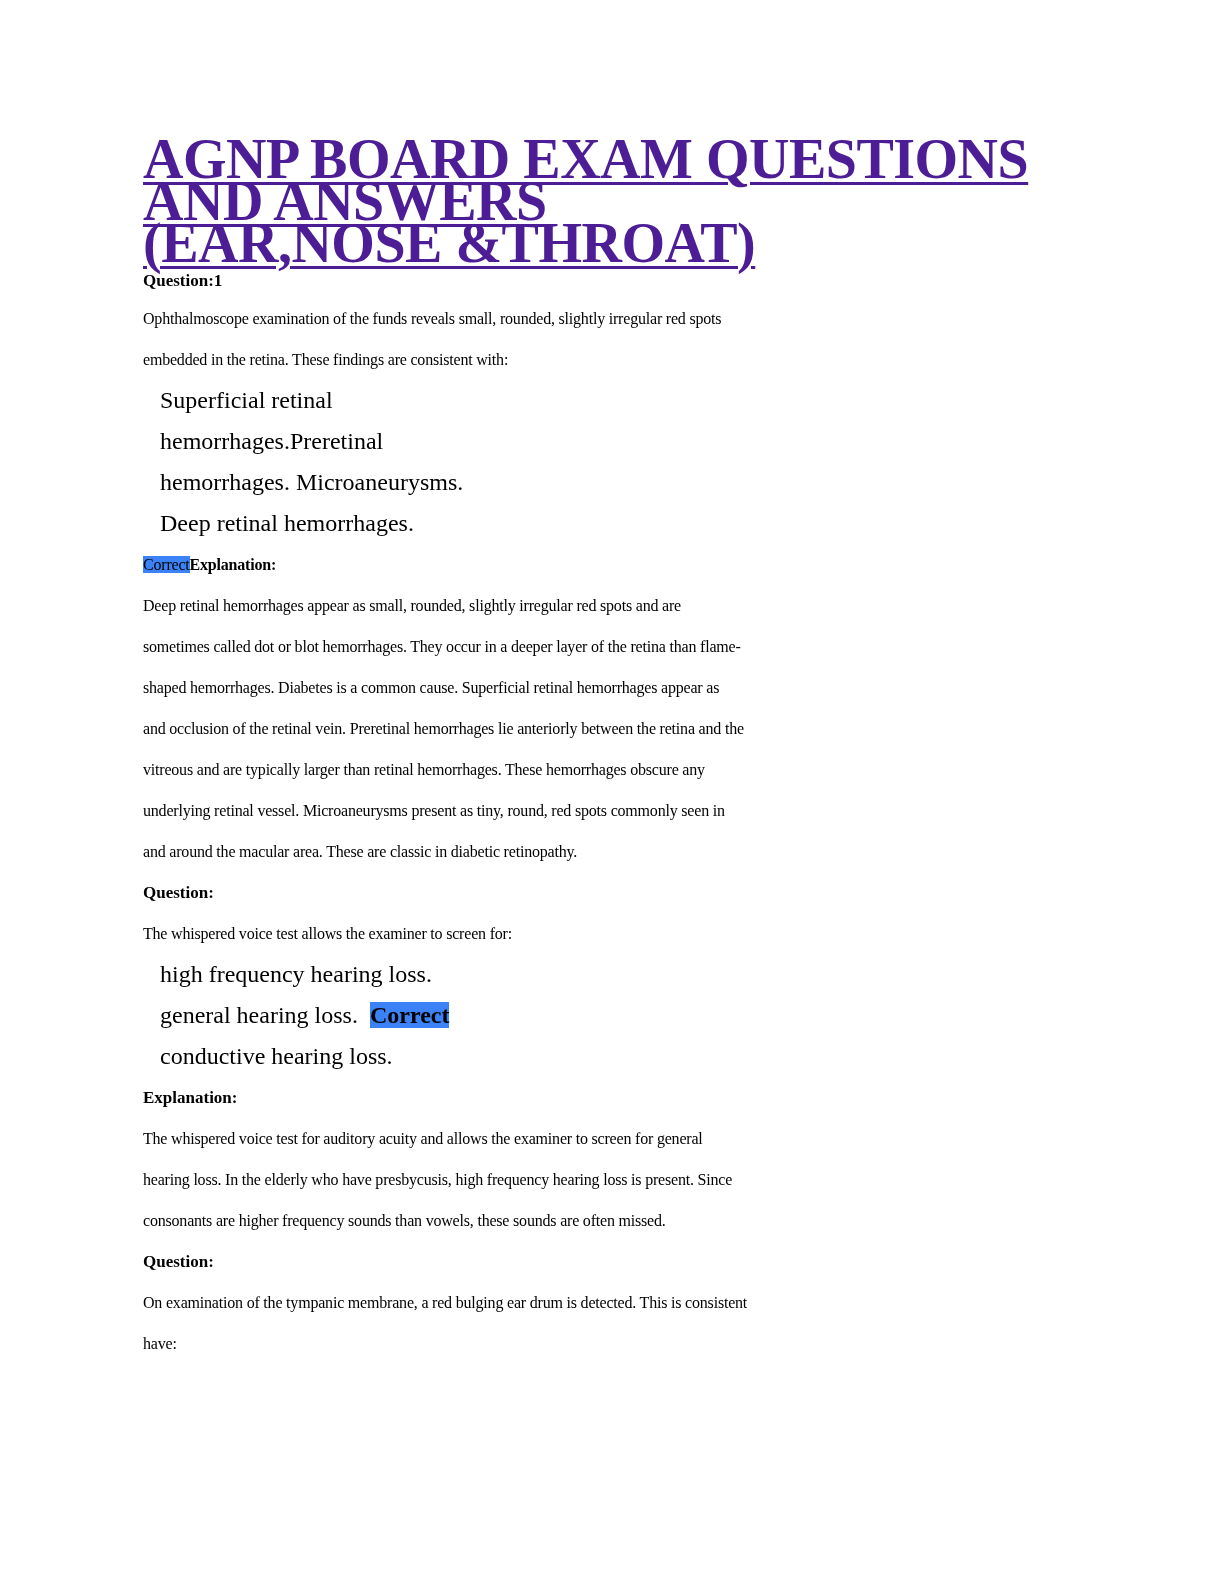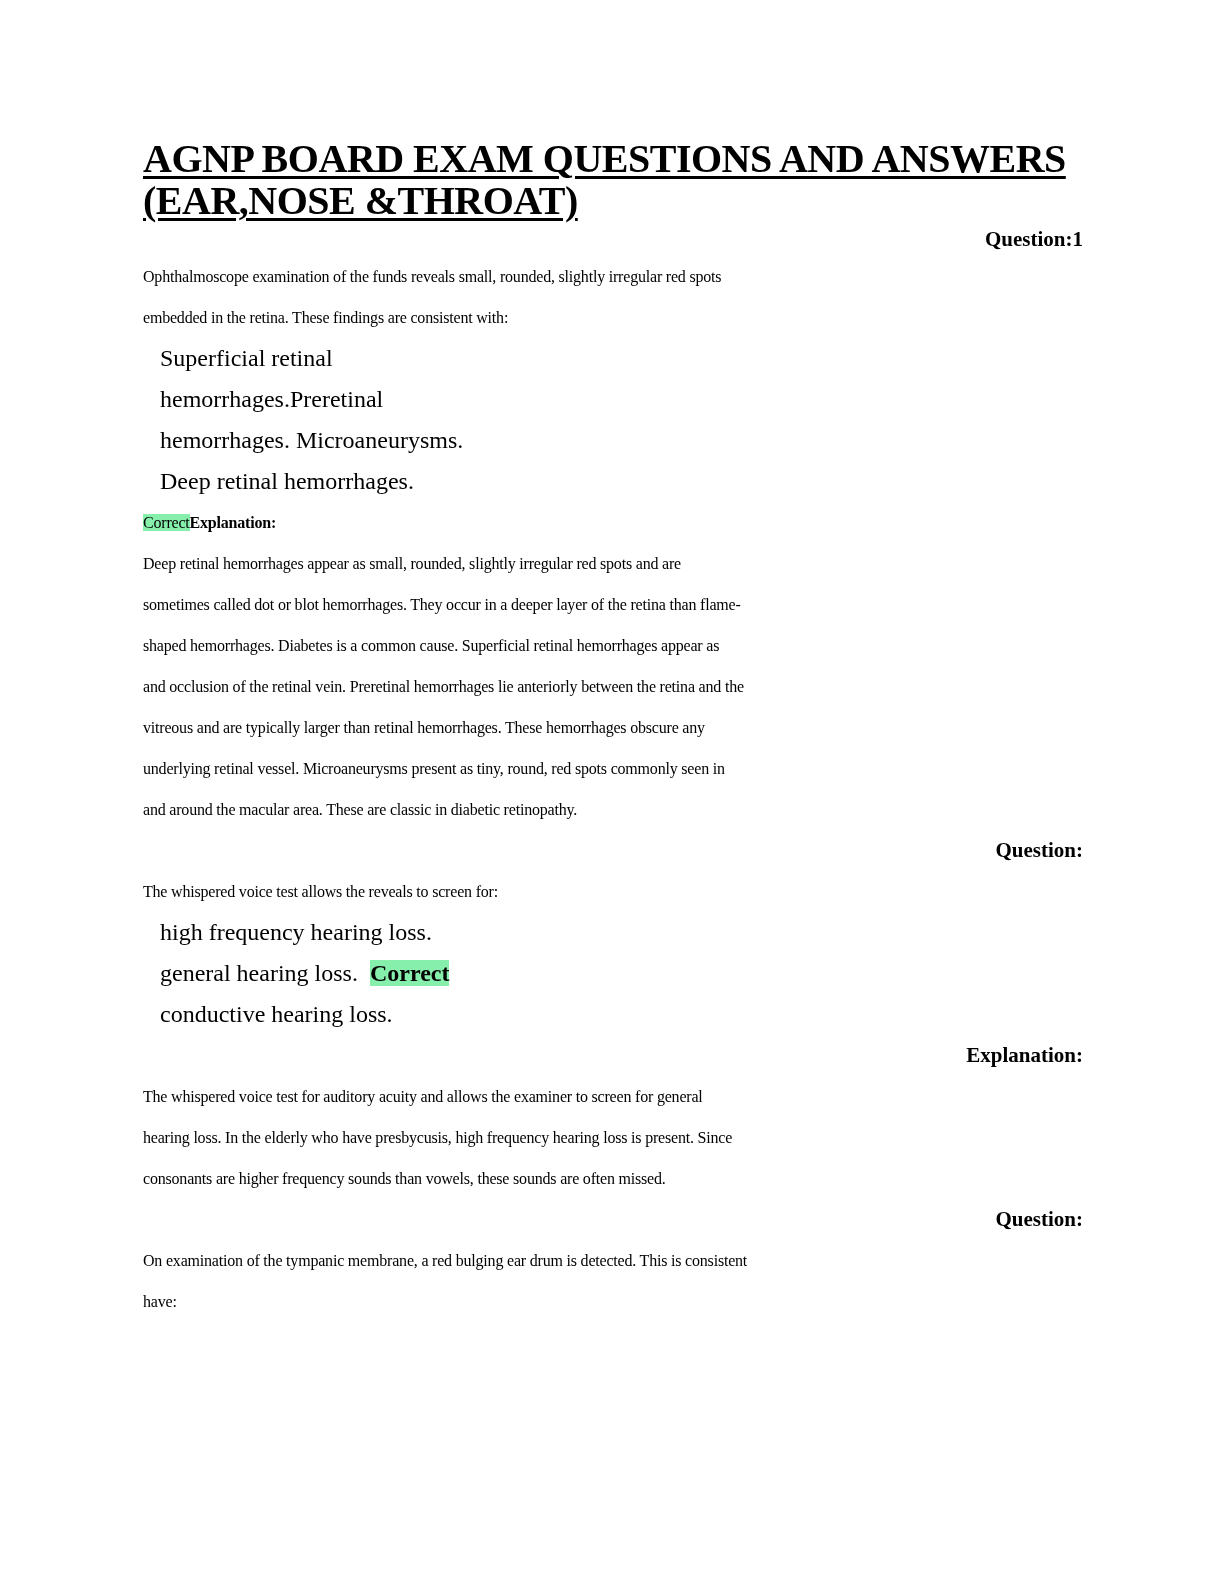--- a/index.html
+++ b/index.html
@@ -1,26 +1,26 @@
 <!DOCTYPE html>
 <html><head>
 <meta charset="utf-8">
 <style>
   html, body { margin: 0; padding: 0; background: #ffffff; }
   body { width: 1224px; height: 1584px; position: relative; overflow: hidden;
          font-family: "Liberation Serif", "DejaVu Serif", serif; color: #000; }
   .page { position: absolute; left: 143px; top: 138px; width: 940px; }
-  .title { font-family: "Liberation Serif", serif; font-weight: bold; color: #000000;
-           font-size: 40px; line-height: 42px; text-decoration: underline;
+  .title { font-family: "Liberation Serif", serif; font-weight: bold; color: #4c1d95;
+           font-size: 56px; line-height: 42px; text-decoration: underline;
            text-decoration-thickness: 3px; text-underline-offset: 4px; margin: 0;
            letter-spacing: -0.5px; }
-  .qhead { font-weight: bold; font-size: 21px; line-height: 26px; text-align: right; }
+  .qhead { font-weight: bold; font-size: 17px; line-height: 26px; }
   .para { font-size: 16px; line-height: 41px; letter-spacing: -0.2px; }
   .opt { font-size: 24px; line-height: 41px; padding-left: 17px; }
-  .hl { background: #86efac; }
+  .hl { background: #3b82f6; }
   .bold { font-weight: bold; }
 </style>
 </head>
 <body>
 
 <div class="page">
   <h1 class="title">
     <span>AGNP BOARD EXAM QUESTIONS AND ANSWERS</span><br>
     <span>(EAR,NOSE &amp;THROAT) </span>
   </h1>
@@ -40,21 +40,21 @@
     <div class="para">sometimes called dot or blot hemorrhages. They occur in a deeper layer of the retina than flame-</div>
     <div class="para">shaped hemorrhages. Diabetes is a common cause. Superficial retinal hemorrhages appear as</div>
     <div class="para">and occlusion of the retinal vein. Preretinal hemorrhages lie anteriorly between the retina and the</div>
     <div class="para">vitreous and are typically larger than retinal hemorrhages. These hemorrhages obscure any</div>
     <div class="para">underlying retinal vessel. Microaneurysms present as tiny, round, red spots commonly seen in</div>
     <div class="para">and around the macular area. These are classic in diabetic retinopathy.</div>
   </div>
 
   <div>
     <div class="qhead" style="line-height:41px">Question:</div>
-    <div class="para">The whispered voice test allows the reveals to screen for:</div>
+    <div class="para">The whispered voice test allows the examiner to screen for:</div>
     <div class="opt">high frequency hearing loss.</div>
     <div class="opt">
       <span>general hearing loss.</span>&nbsp;&nbsp;<span class="hl bold">Correct</span>
     </div>
     <div class="opt">conductive hearing loss.</div>
     <div class="qhead" style="line-height:41px">Explanation:</div>
     <div class="para">The whispered voice test for auditory acuity and allows the examiner to screen for general</div>
     <div class="para">hearing loss. In the elderly who have presbycusis, high frequency hearing loss is present. Since</div>
     <div class="para">consonants are higher frequency sounds than vowels, these sounds are often missed.</div>
   </div>

